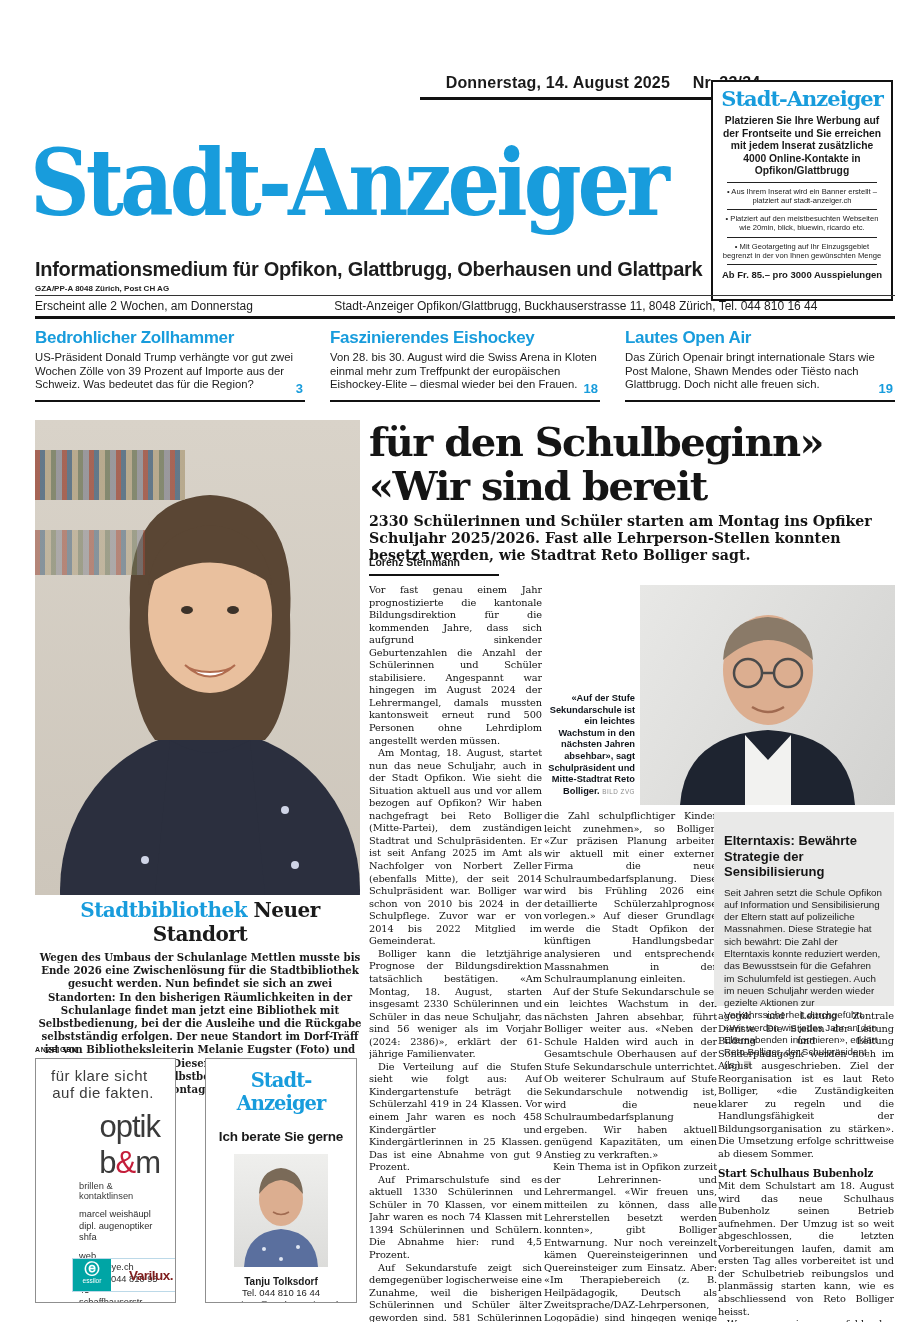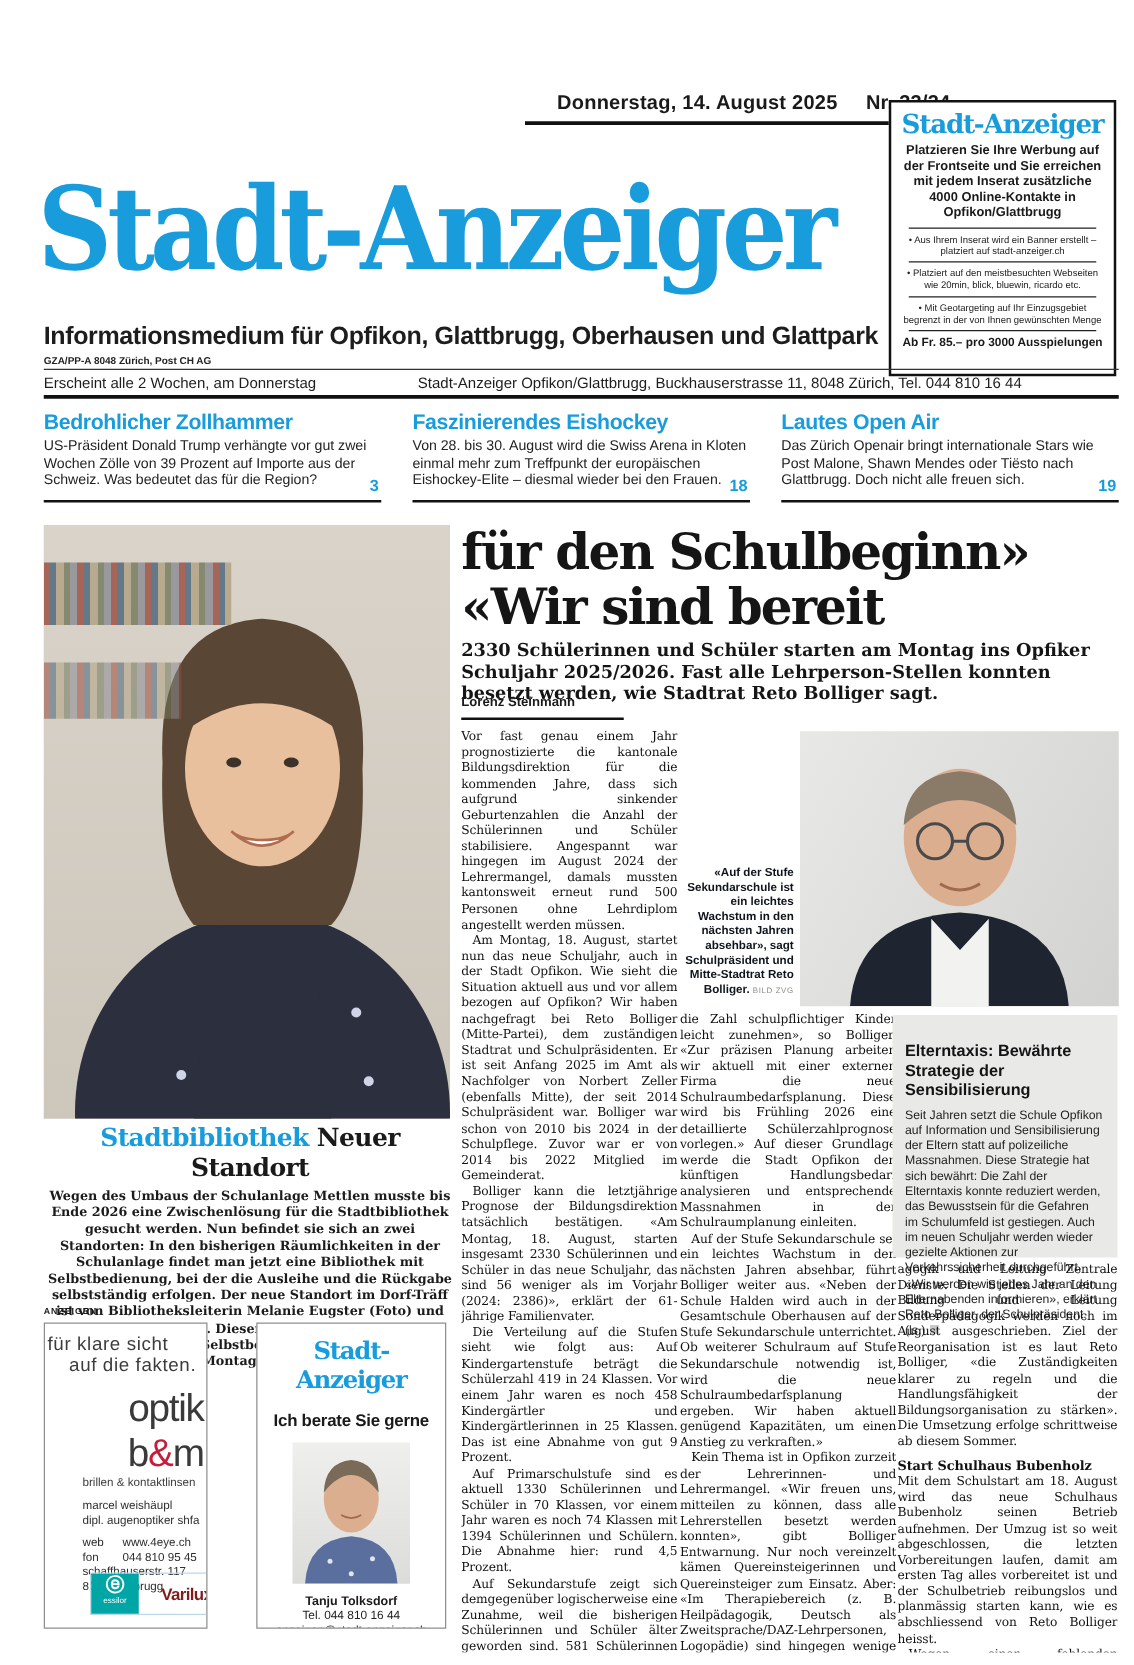--- a/index.html
+++ b/index.html
@@ -77,21 +77,21 @@
   #libteaser .t{font-family:"DejaVu Serif",serif;font-weight:bold;font-size:20px;letter-spacing:-.5px;}
   #libteaser .t .accent{color:#189CDC;}
   #libteaser .body{margin-top:5px;font-family:"DejaVu Serif",serif;font-weight:bold;font-size:10.2px;
                    line-height:13.2px;color:#1b1b1b;}
   #libteaser .pgref{font-weight:bold;}
   #libteaser .cr{font-size:6.5px;color:#8a8a8a;letter-spacing:.5px;}
 
   
   #adlabel{left:35px;top:1046px;font-weight:bold;font-size:7px;letter-spacing:.8px;}
   .adbox{top:1058px;height:245px;border:1px solid #8f8f8f;background:#fff;box-sizing:border-box;overflow:hidden;}
-  #ad-optik{left:35px;width:131px;padding:8px 2px;}
+  #ad-optik{left:35px;width:141px;padding:8px 15px;}
   #ad-optik .tag{font-size:15px;color:#3c3c3c;letter-spacing:.5px;line-height:17px;}
   #ad-optik .tag2{text-align:right;padding-right:6px;}
   #ad-optik .brand{font-size:31px;color:#3a3a3a;letter-spacing:-1px;margin-top:8px;text-align:right;}
   #ad-optik .brand .amp{color:#C41E3A;}
   #ad-optik .sub{font-size:9.3px;color:#3c3c3c;margin:0 0 8px 28px;}
   #ad-optik .pers{font-size:9.3px;color:#2e2e2e;margin-left:28px;line-height:11.5px;}
   #ad-optik .cont{font-size:9.3px;color:#2e2e2e;margin:7px 0 0 28px;line-height:11.5px;}
   #ad-optik .cont .lbl{display:inline-block;width:32px;}
   #logos{position:absolute;left:36px;bottom:10px;width:118px;height:32px;border:1px solid #bcd9e8;display:flex;}
   #essilor{width:38px;background:#00A5A5;color:#fff;text-align:center;font-size:6.5px;line-height:7px;padding-top:2px;box-sizing:border-box;}

